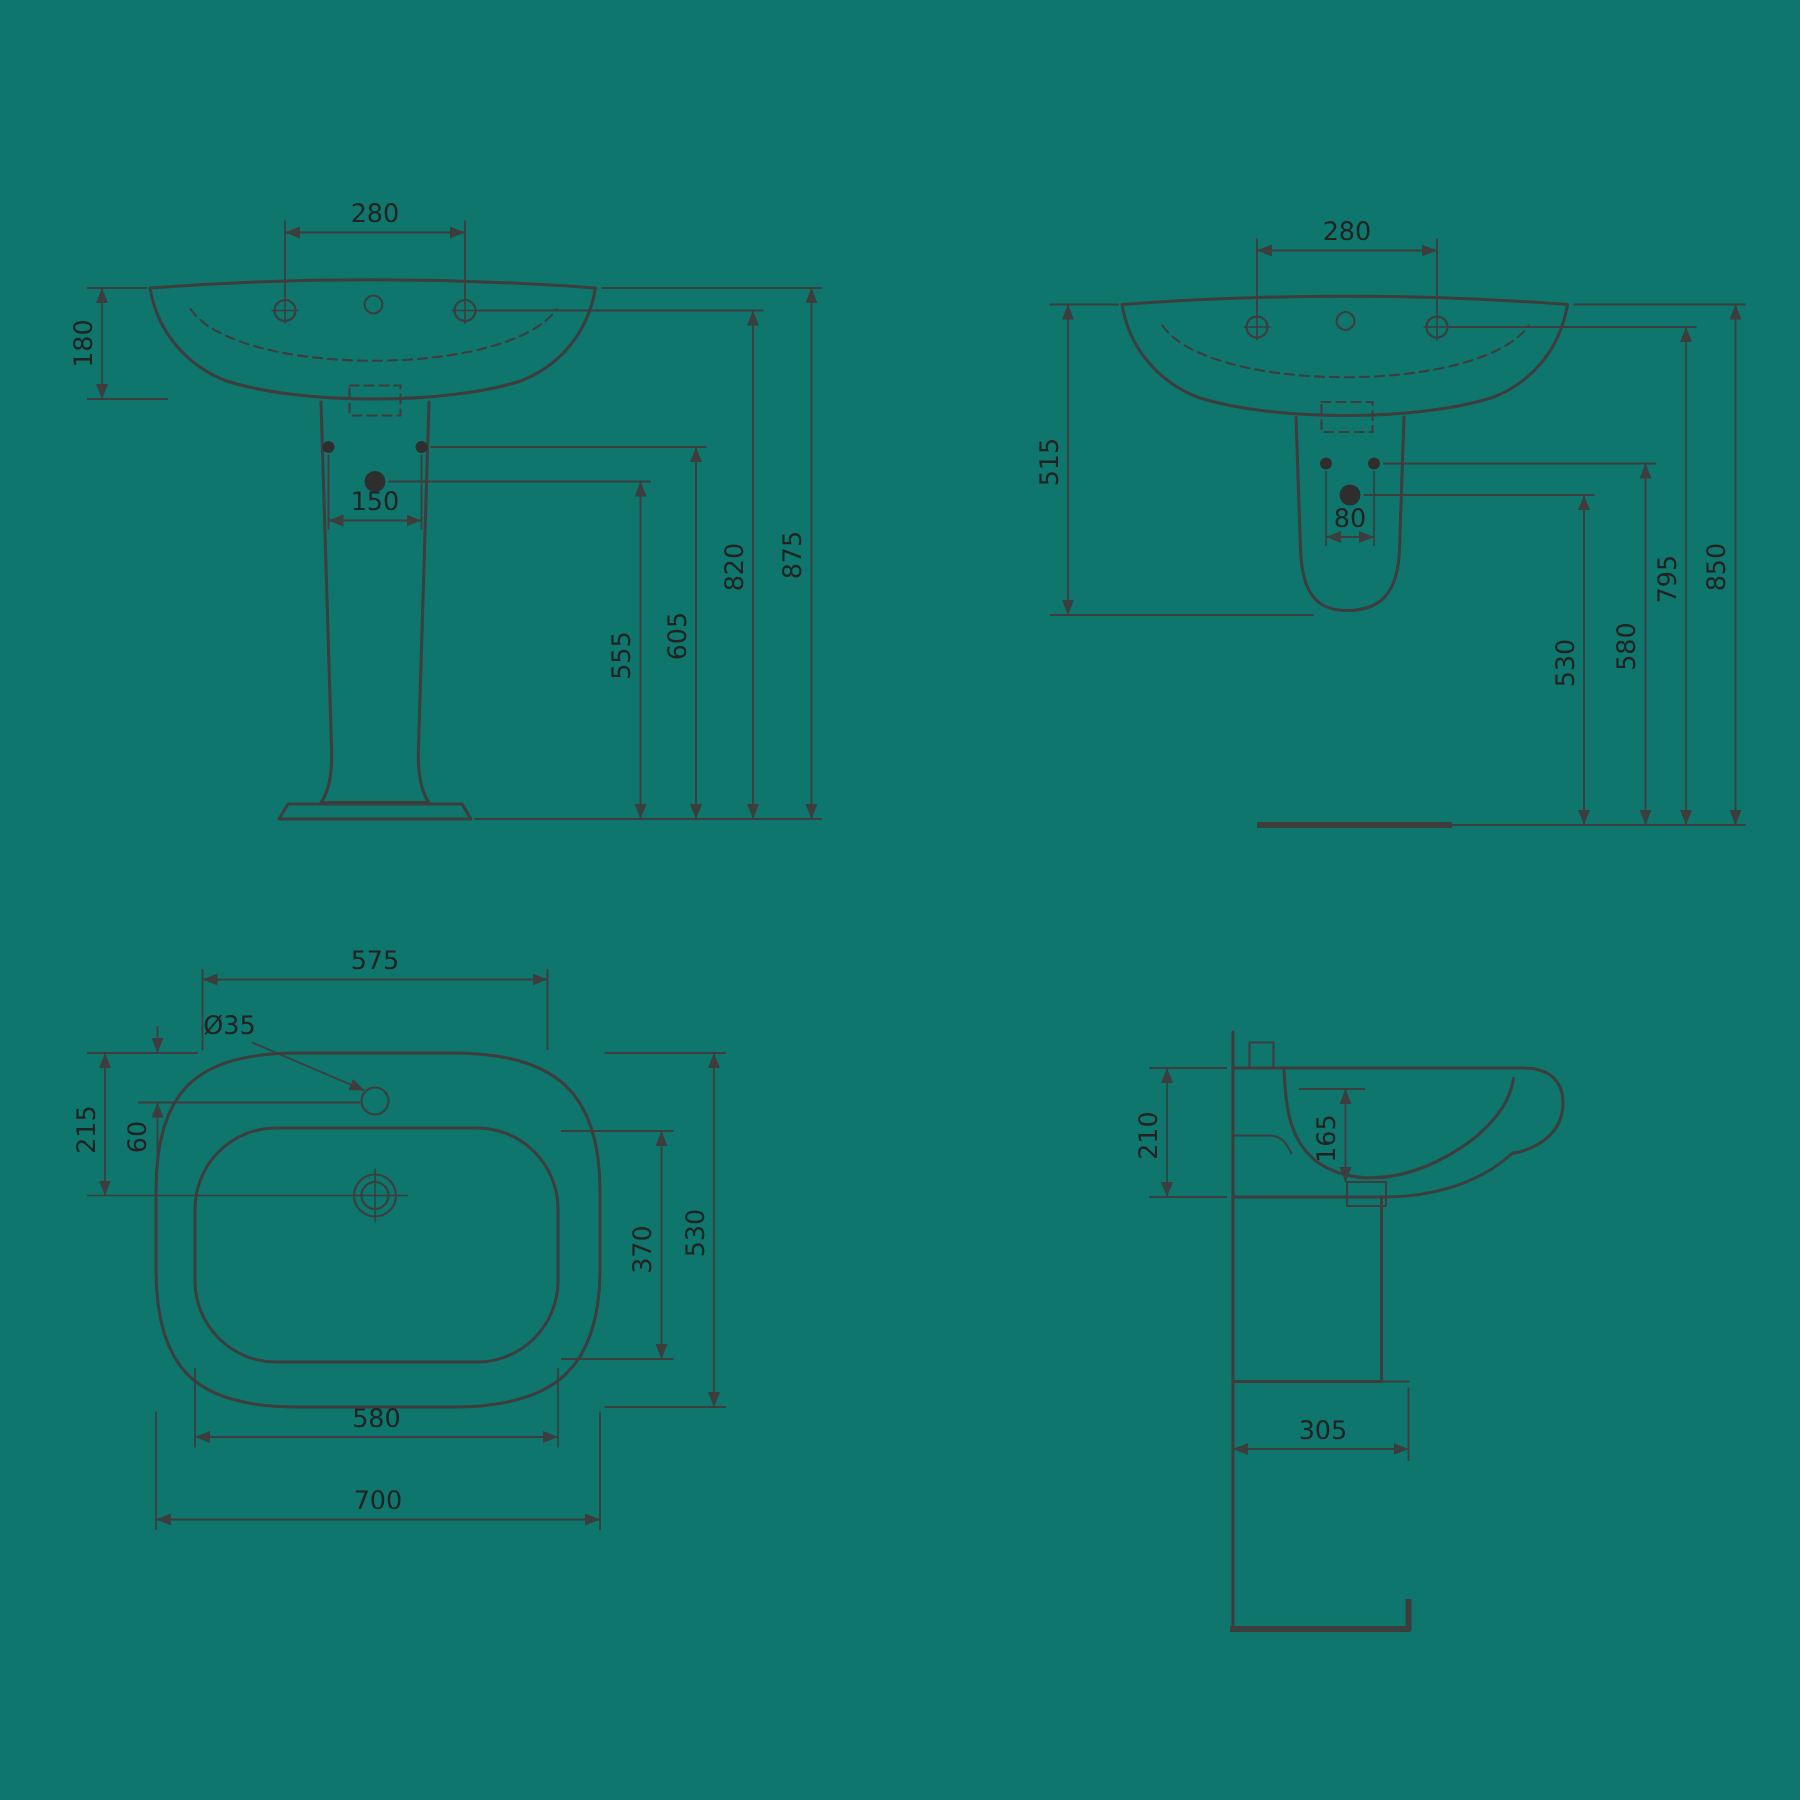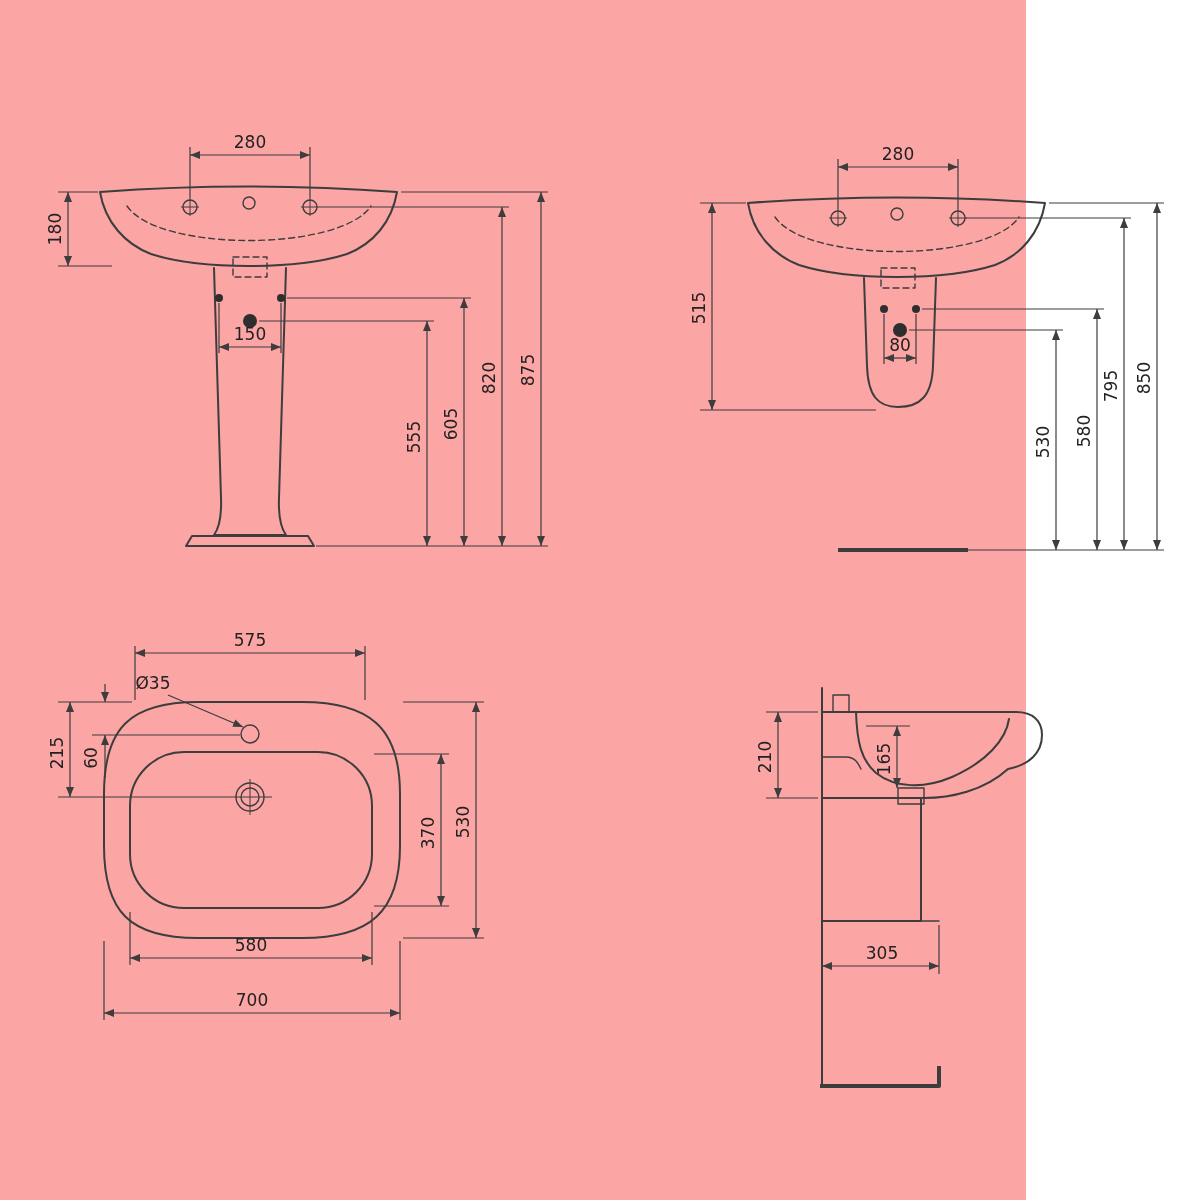--- a/index.html
+++ b/index.html
@@ -1,16 +1,16 @@
 <!DOCTYPE html>
 <html><head>
 <meta charset="utf-8">
 <style>
   html, body { margin: 0; padding: 0; background: #ffffff; }
-  .canvas { width: 1026px; height: 1200px; position: relative; background: #fca5a5; }
+  .canvas { width: 1200px; height: 1200px; position: relative; background: #0f766e; }
   svg { display: block; }
   .geo      { fill: none; stroke: #3d3d3d; stroke-width: 2;   stroke-linecap: round; stroke-linejoin: round; }
   .geo-thin { fill: none; stroke: #3d3d3d; stroke-width: 1.4; stroke-linecap: round; stroke-linejoin: round; }
   .geo-hair { fill: none; stroke: #3d3d3d; stroke-width: 1;   }
   .thick    { stroke-width: 4; stroke-linecap: butt; }
   .dash     { stroke-dasharray: 6 4; }
   .dim      { fill: none; stroke: #3d3d3d; stroke-width: 1.2; }
   .dimline  { marker-start: url(#arr); marker-end: url(#arr); }
   .arrow-end{ marker-end: url(#arr); }
   .dot      { fill: #2e2e2e; stroke: none; }

